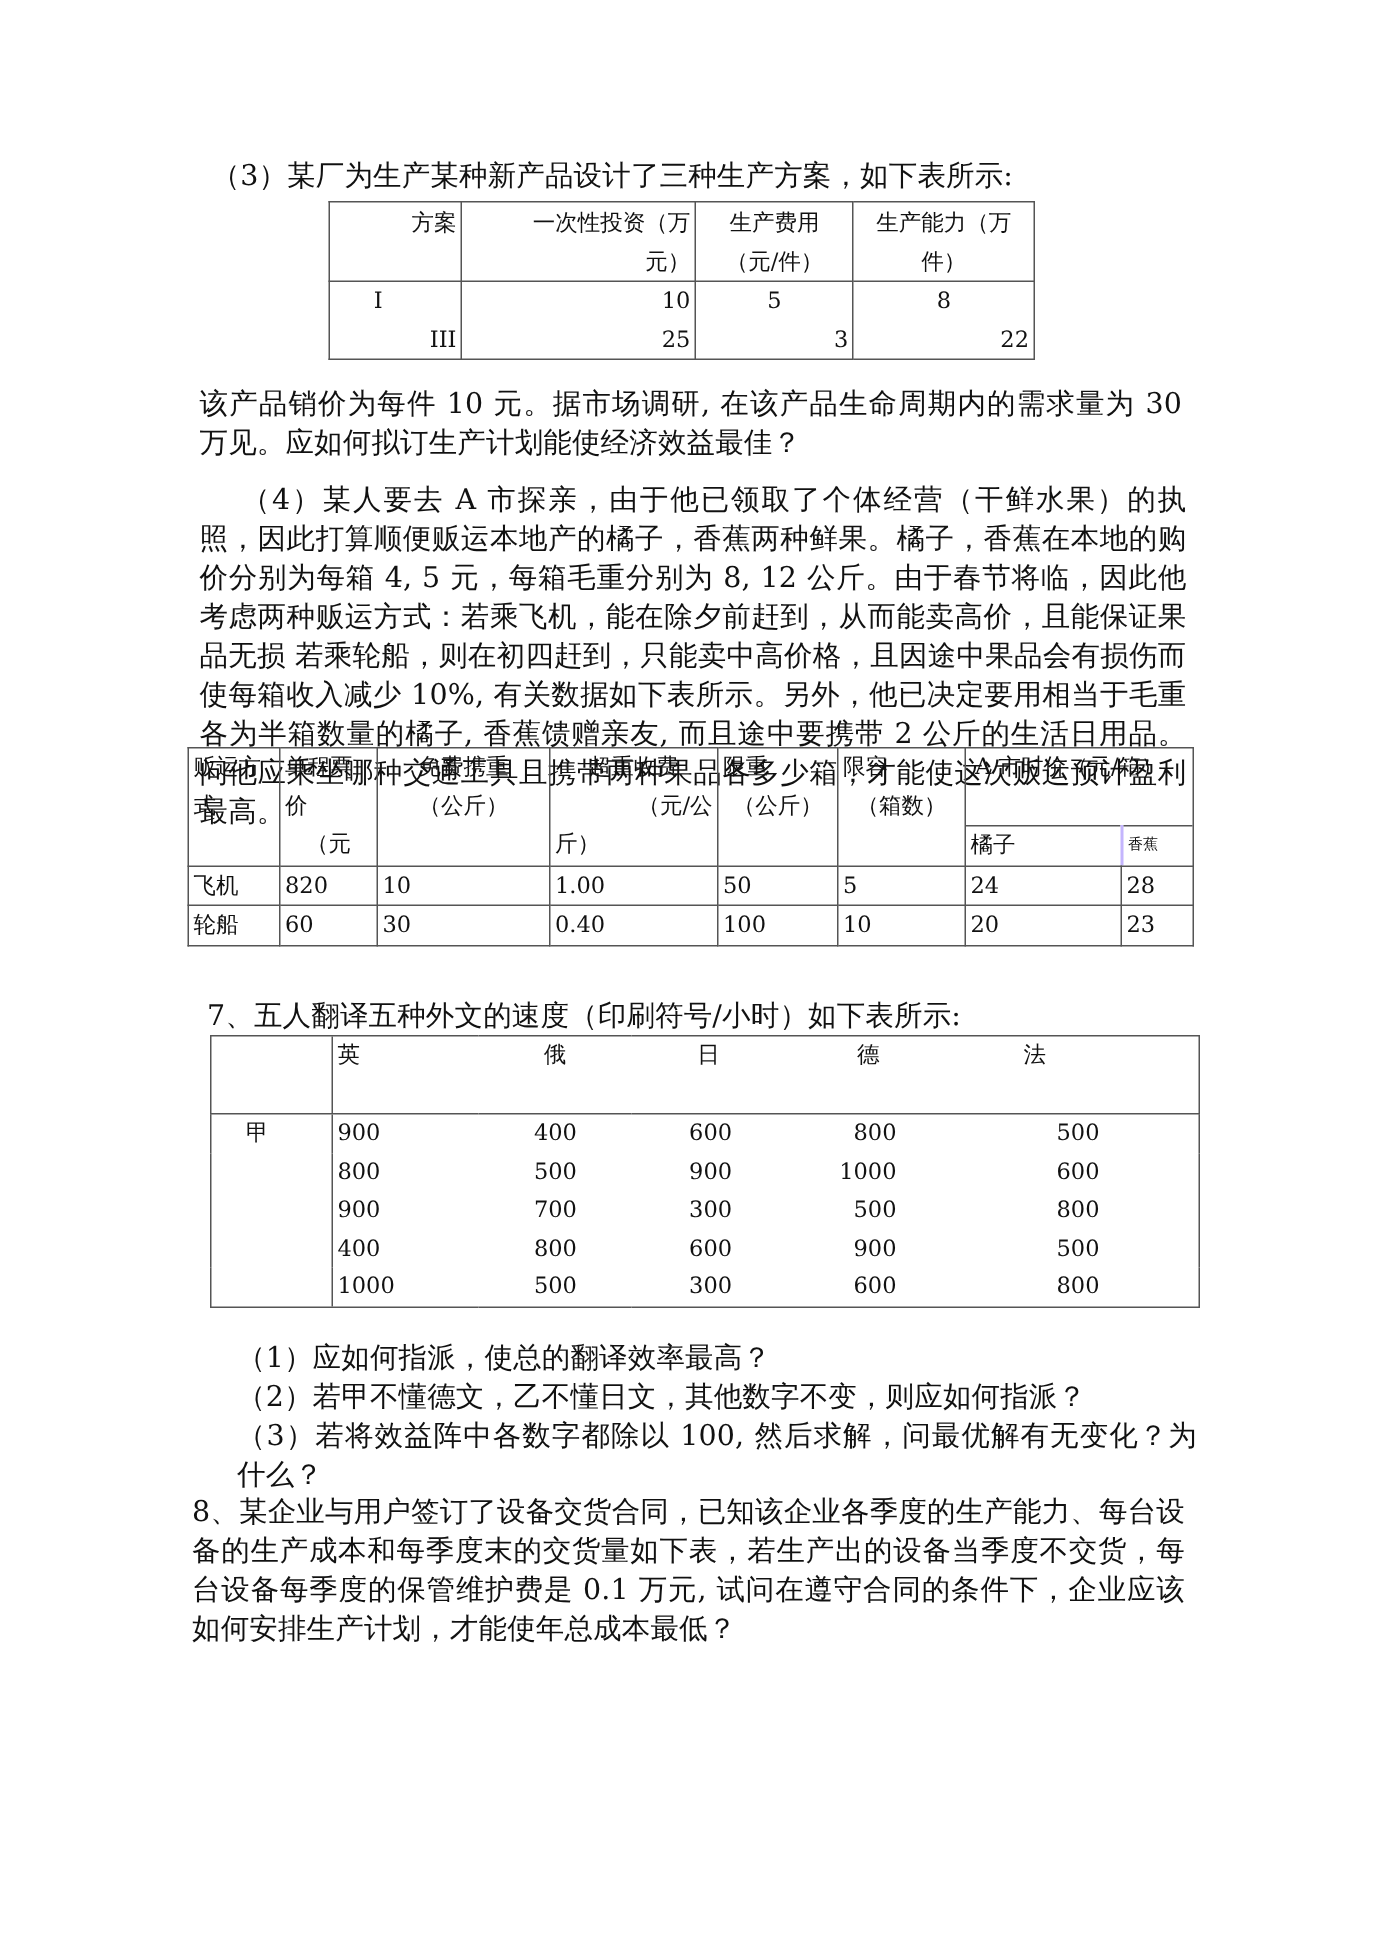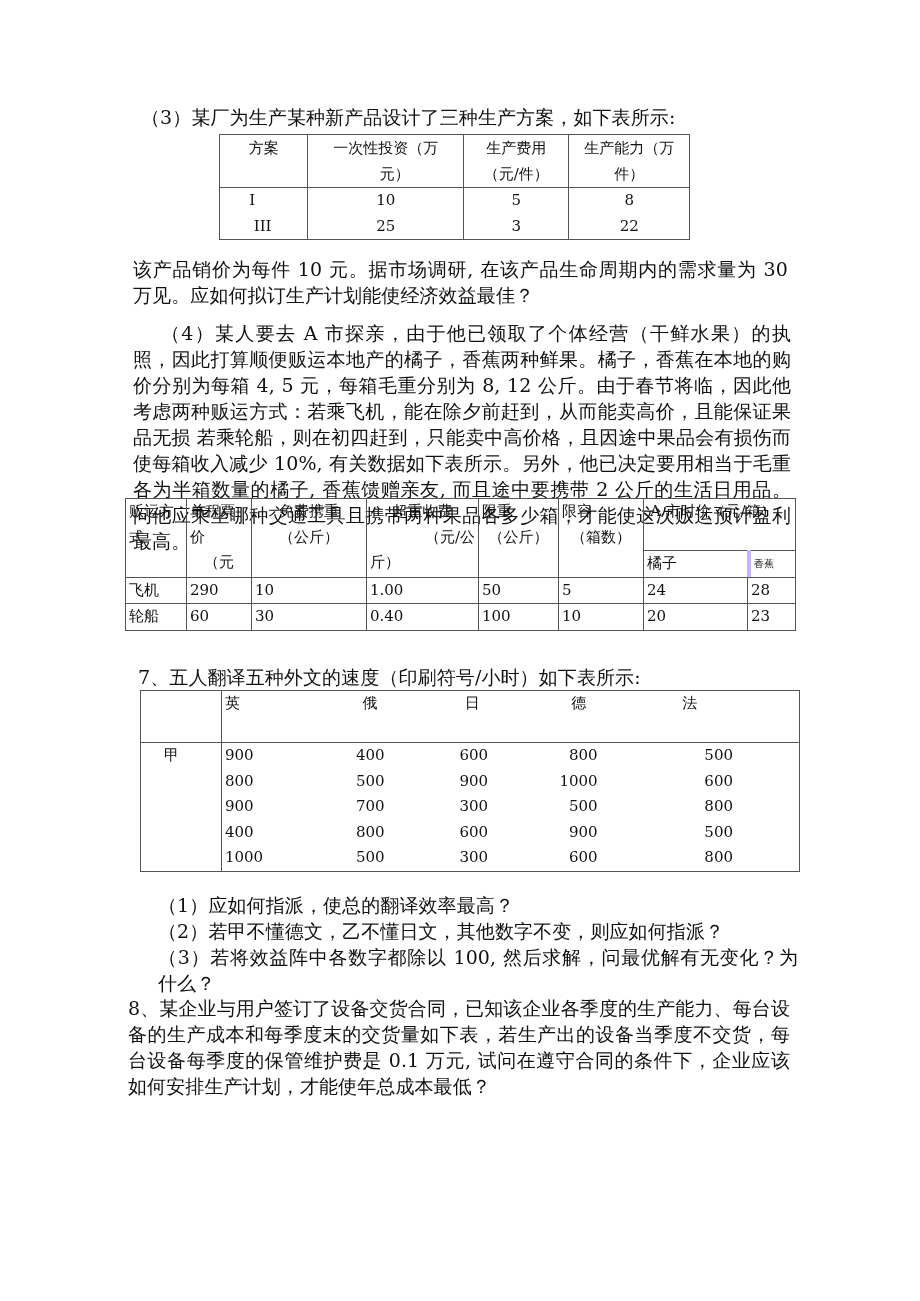--- a/index.html
+++ b/index.html
@@ -49,21 +49,21 @@
     font-size: 15px;
     line-height: 25.5px;
   }
   table.doc td.noborder-t { border-top: none; }
   table.doc td.noborder-b { border-bottom: none; }
 
   
   #t1 { left: 219px; top: 134px; width: 471px; }
   #t1 td { height: 25px; }
   #t1 .hd { padding-top: 1px; }
-  #t1 .c-left { text-align: center; margin-left: 14px; }
+  #t1 .c-left { text-align: right; margin-left: 14px; }
   #t1 .c-center { text-align: center; }
   #t1 .c-ind { padding-left: 1px; }
   #t1 .hrow td { height: 51px; }
   #t1 .romanI { text-align: center; padding-right: 26px; }
 
   
   #t2 { left: 125px; top: 498px; width: 671px; }
   #t2 td { height: 25px; }
   #t2 .hcell { height: 76px; }
 
@@ -155,30 +155,30 @@
         <span style="display:block; text-align:left;">限容</span>
         <span style="display:block; text-align:center;">（箱数）</span>
       </td>
       <td colspan="2" style="padding:0; vertical-align:top;">
         <table style="border-collapse:collapse; width:100%;">
           <tbody>
                 <tr>
             <td colspan="2" style="border:none; border-bottom:1px solid #555555; height:51px; vertical-align:top; padding:0 6px; font-size:15px; line-height:25.5px;">A 市时价（元/箱）</td>
           </tr>
           <tr>
-            <td style="border:none; border-right:4px solid #c4b5fd; width:97px; height:25px; vertical-align:top; padding:0 3px; font-size:15px; line-height:25.5px;">橘子</td>
+            <td style="border:none; border-right:2px solid #c4b5fd; width:97px; height:25px; vertical-align:top; padding:0 3px; font-size:15px; line-height:25.5px;">橘子</td>
             <td style="border:none; height:25px; vertical-align:top; padding:0 3px; font-size:10px; line-height:25.5px;">香蕉</td>
           </tr>
         </tbody>
             </table>
       </td>
     </tr>
     <tr>
       <td>飞机</td>
-      <td>290</td>
+      <td>820</td>
       <td>10</td>
       <td>1.00</td>
       <td>50</td>
       <td>5</td>
       <td style="width:97px;">24</td>
       <td>28</td>
     </tr>
     <tr>
       <td>轮船</td>
       <td>60</td>

